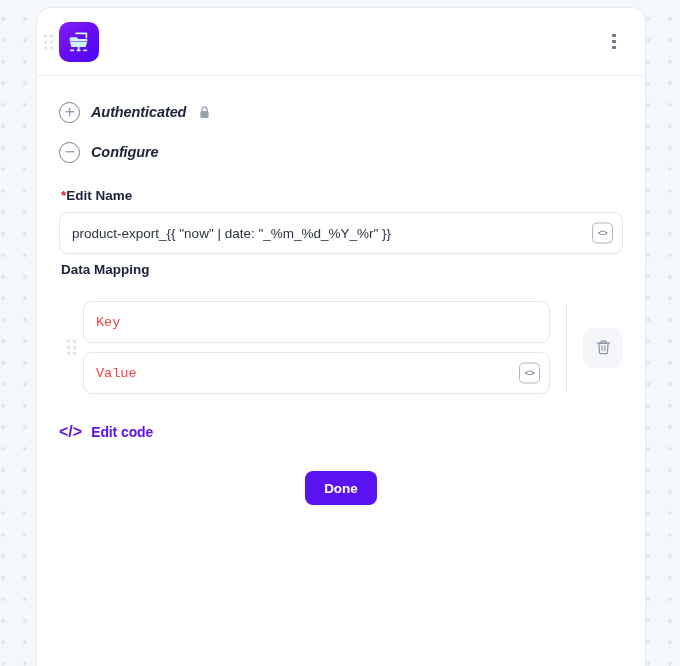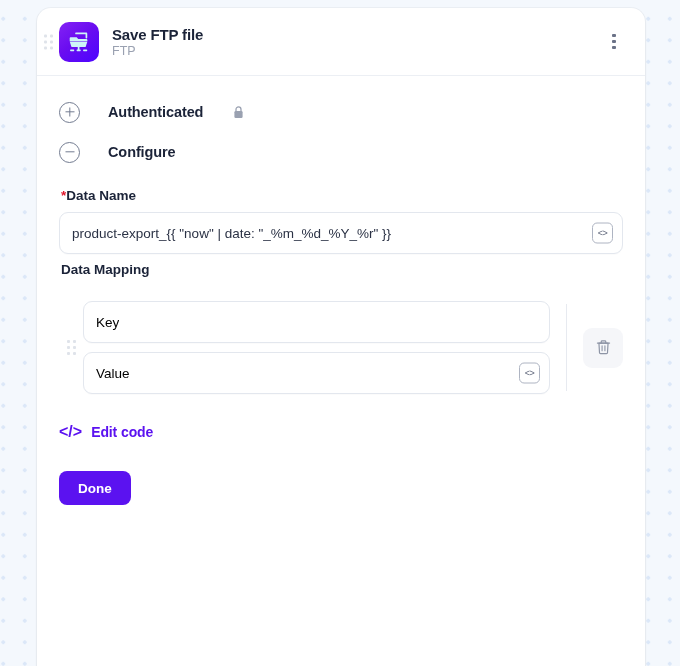--- a/index.html
+++ b/index.html
@@ -68,24 +68,25 @@
   .kebab {
     margin-left: auto;
     width: 26px; height: 26px;
     display: flex; flex-direction: column; align-items: center; justify-content: center;
     gap: 3px; cursor: pointer; border-radius: 6px;
   }
   .kebab i { width: 3.2px; height: 3.2px; border-radius: 1px; background: #6b7287; display:block; }
 
   
   .section-row {
-    display: flex; align-items: center; gap: 28px;
+    display: flex; align-items: center; gap: 11px;
     padding: 0 22px;
     height: 40px;
     cursor: pointer;
+    font-style: italic;
   }
   .sec-auth { margin-top: 16px; }
   .sec-conf { margin-top: 0px; }
   .toggle-circle {
     width: 21px; height: 21px; border-radius: 50%;
     border: 1.4px solid #737c91;
     position: relative; flex: 0 0 auto;
   }
   .toggle-circle::before {
     content:""; position:absolute; left:50%; top:50%;
@@ -115,21 +116,21 @@
     border: 1px solid #e3e7ee;
     border-radius: 9px;
     background: #fff;
     display: flex; align-items: center;
     padding: 0 44px 0 12px;
     box-shadow: 0 1px 1px rgba(16,24,40,.02);
   }
   .input-wrap .txt {
     font-size: 13.5px; color: #2b3245; white-space: nowrap; overflow: hidden;
   }
-  .input-wrap .ph { color: #000000; }
+  .input-wrap .ph { color: #ef4444; font-family: Liberation Mono, monospace; }
 
   .code-btn {
     position: absolute; right: 9px; top: 50%; transform: translateY(-50%);
     width: 21px; height: 21px; border: 1.3px solid #aeb4c2; border-radius: 5px;
     display: flex; align-items: center; justify-content: center;
     cursor: pointer; background: #fff;
   }
   .code-btn span {
     font-size: 9px; color: #5d6579; line-height: 1;
     font-family: "Liberation Sans", sans-serif; letter-spacing: -.5px;
@@ -169,21 +170,21 @@
   }
 
   .edit-code {
     margin-top: 30px;
     display: inline-flex; align-items: center; gap: 9px;
     color: #5b12f0; cursor: pointer;
   }
   .edit-code .glyph { font-size: 16px; font-weight: bold; line-height: 1; }
   .edit-code .lbl { font-size: 14px; font-weight: bold; letter-spacing: -.1px; }
 
-  .footer { padding: 0 22px; margin-top: 30px; display: flex; justify-content: flex-start; }
+  .footer { padding: 0 22px; margin-top: 30px; display: flex; justify-content: center; }
   .done-btn {
     height: 34px; padding: 0 19px;
     background: #5b12f0; color: #fff;
     border: none; border-radius: 8px;
     font-size: 13.5px; font-weight: bold;
     font-family: "Liberation Sans", sans-serif;
     cursor: pointer;
   }
 </style>
 </head>
@@ -207,24 +208,20 @@
         <path d="M9 3.4h10.4v4.2" stroke="#cdf4f7" stroke-width="1.7" stroke-linecap="round" stroke-linejoin="round"></path>
         <path d="M3.6 7.2h6.1l1.5 1.8h8.3c.5 0 .9.4.9.9v1H2.7v-2.8c0-.5.4-.9.9-.9z" fill="#cdf4f7"></path>
         <path d="M2.7 11.4h17.7l-1.6 5.1c-.12.38-.47.6-.86.6H5.16c-.39 0-.74-.22-.86-.6L2.7 11.4z" fill="#cdf4f7"></path>
         <path d="M11.6 17.1v2.3" stroke="#cdf4f7" stroke-width="1.7" stroke-linecap="round"></path>
         <rect x="3.1" y="19.5" width="4.1" height="1.7" rx="0.6" fill="#cdf4f7"></rect>
         <rect x="9.6" y="19.5" width="4.1" height="1.7" rx="0.6" fill="#cdf4f7"></rect>
         <rect x="16.1" y="19.5" width="4.1" height="1.7" rx="0.6" fill="#cdf4f7"></rect>
       </svg>
     </div>
 
-    <div class="title-block">
-      <div class="card-title">Save FTP file</div>
-      <div class="card-subtitle">FTP</div>
-    </div>
 
     <div class="kebab">
       <i></i>
         <i></i>
         <i></i>
     </div>
   </div>
 
   <div class="section-row sec-auth">
     <div class="toggle-circle plus"></div>
@@ -238,21 +235,21 @@
   </div>
 
   <div class="section-row sec-conf">
     <div class="toggle-circle"></div>
     <span class="section-label">Configure</span>
   </div>
 
   <div class="conf-body">
 
     <div class="field-label">
-      <span class="req">*</span><span>Data Name</span>
+      <span class="req">*</span><span>Edit Name</span>
     </div>
 
     <div class="input-wrap">
       <span class="txt">product-export_{{ "now" | date: "_%m_%d_%Y_%r" }}</span>
       <span class="code-btn">
         <span>&lt;&gt;</span>
       </span>
     </div>
 
     <div class="dm-title">Data Mapping</div>

